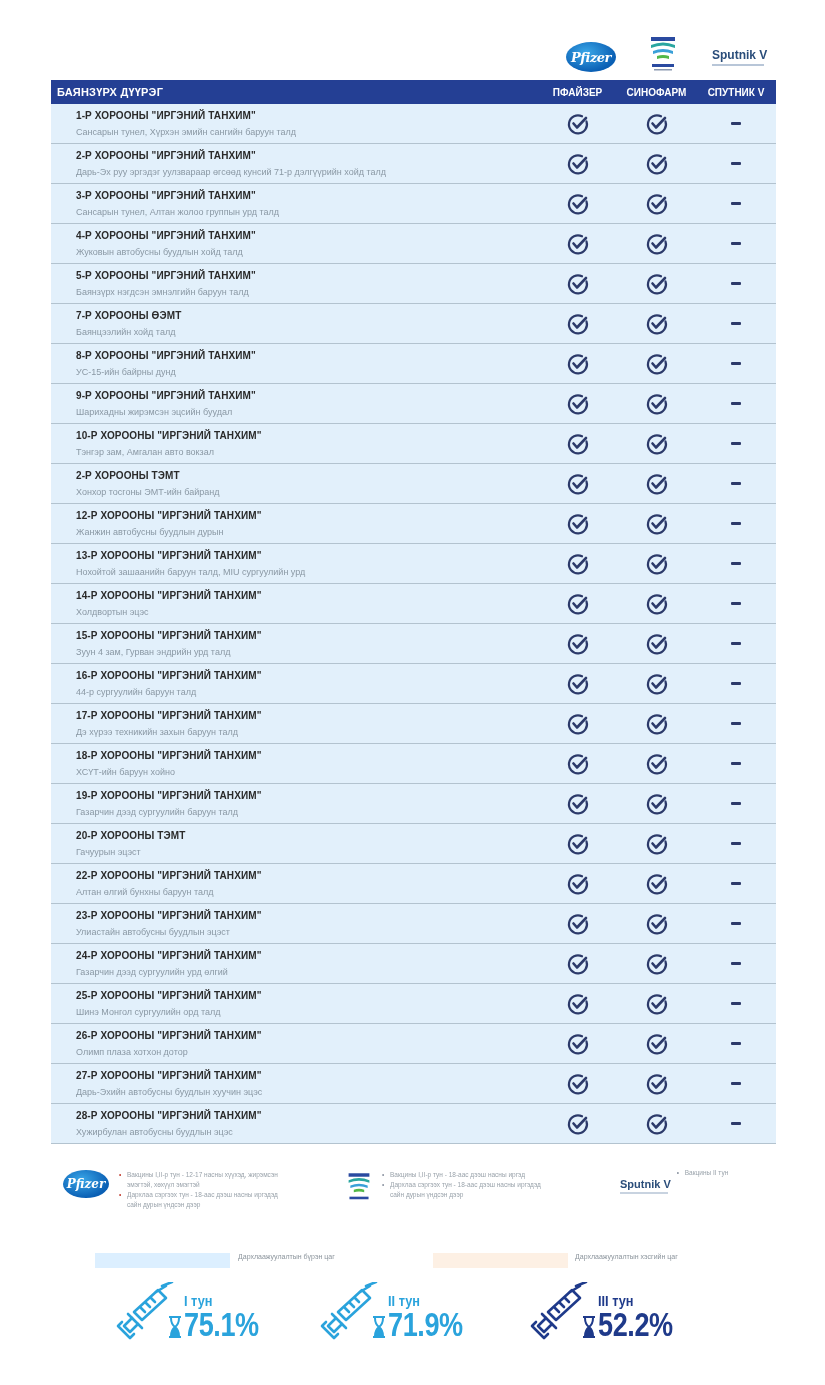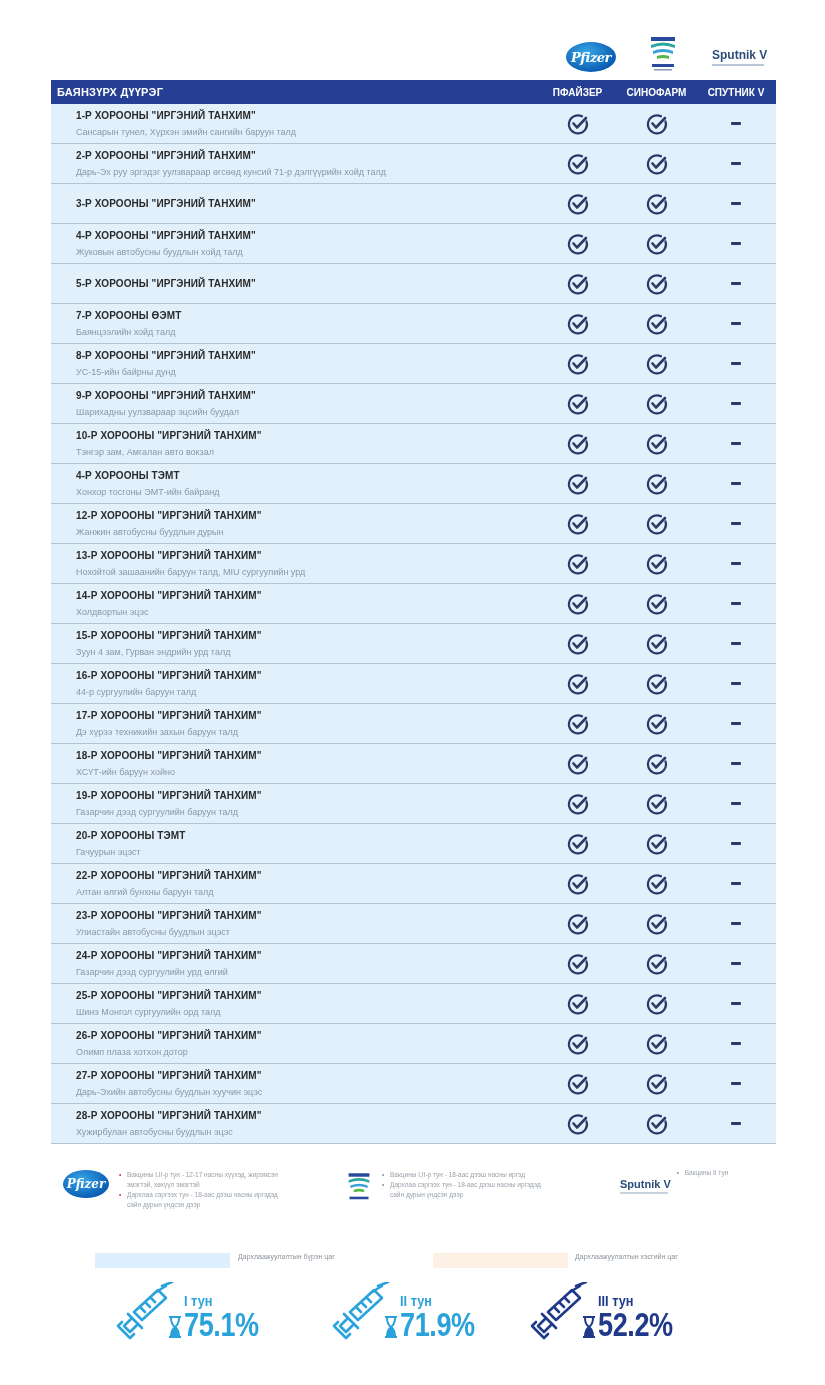--- a/index.html
+++ b/index.html
@@ -128,20 +128,21 @@
             </svg>
           </span>
         </div>
         <div class="cell last">
           <span class="dash-icon"></span>
         </div>
       </div>
       <div class="row" style="background: rgb(226, 240, 251);">
         <div class="info">
           <div class="name">3-Р ХОРООНЫ "ИРГЭНИЙ ТАНХИМ"</div>
+          <div class="addr">Сансарын тунел, Алтан жолоо группын урд талд</div>
         </div>
         <div class="cell">
           <span style="display:flex">
             <svg class="check-icon" viewBox="0 0 24 24">
               <path d="M20.5 9.5 A9 9 0 1 1 16 4.3" fill="none" stroke="#2c3a6a" stroke-width="2.2" stroke-linecap="round"></path>
               <path d="M7.5 11.5 L11 15.5 L20 6" fill="none" stroke="#2c3a6a" stroke-width="2.6" stroke-linecap="round" stroke-linejoin="round"></path>
             </svg>
           </span>
         </div>
         <div class="cell">
@@ -177,20 +178,21 @@
             </svg>
           </span>
         </div>
         <div class="cell last">
           <span class="dash-icon"></span>
         </div>
       </div>
       <div class="row" style="background: rgb(226, 240, 251);">
         <div class="info">
           <div class="name">5-Р ХОРООНЫ "ИРГЭНИЙ ТАНХИМ"</div>
+          <div class="addr">Баянзүрх нэгдсэн эмнэлгийн баруун талд</div>
         </div>
         <div class="cell">
           <span style="display:flex">
             <svg class="check-icon" viewBox="0 0 24 24">
               <path d="M20.5 9.5 A9 9 0 1 1 16 4.3" fill="none" stroke="#2c3a6a" stroke-width="2.2" stroke-linecap="round"></path>
               <path d="M7.5 11.5 L11 15.5 L20 6" fill="none" stroke="#2c3a6a" stroke-width="2.6" stroke-linecap="round" stroke-linejoin="round"></path>
             </svg>
           </span>
         </div>
         <div class="cell">
@@ -251,21 +253,21 @@
             </svg>
           </span>
         </div>
         <div class="cell last">
           <span class="dash-icon"></span>
         </div>
       </div>
       <div class="row" style="background: rgb(226, 240, 251);">
         <div class="info">
           <div class="name">9-Р ХОРООНЫ "ИРГЭНИЙ ТАНХИМ"</div>
-          <div class="addr">Шарихадны уулзвараар эцсийн буудал</div>
+          <div class="addr">Шарихадны жирэмсэн эцсийн буудал</div>
         </div>
         <div class="cell">
           <span style="display:flex">
             <svg class="check-icon" viewBox="0 0 24 24">
               <path d="M20.5 9.5 A9 9 0 1 1 16 4.3" fill="none" stroke="#2c3a6a" stroke-width="2.2" stroke-linecap="round"></path>
               <path d="M7.5 11.5 L11 15.5 L20 6" fill="none" stroke="#2c3a6a" stroke-width="2.6" stroke-linecap="round" stroke-linejoin="round"></path>
             </svg>
           </span>
         </div>
         <div class="cell">
@@ -300,21 +302,21 @@
               <path d="M7.5 11.5 L11 15.5 L20 6" fill="none" stroke="#2c3a6a" stroke-width="2.6" stroke-linecap="round" stroke-linejoin="round"></path>
             </svg>
           </span>
         </div>
         <div class="cell last">
           <span class="dash-icon"></span>
         </div>
       </div>
       <div class="row" style="background: rgb(226, 240, 251);">
         <div class="info">
-          <div class="name">4-Р ХОРООНЫ ТЭМТ</div>
+          <div class="name">2-Р ХОРООНЫ ТЭМТ</div>
           <div class="addr">Хонхор тосгоны ЭМТ-ийн байранд</div>
         </div>
         <div class="cell">
           <span style="display:flex">
             <svg class="check-icon" viewBox="0 0 24 24">
               <path d="M20.5 9.5 A9 9 0 1 1 16 4.3" fill="none" stroke="#2c3a6a" stroke-width="2.2" stroke-linecap="round"></path>
               <path d="M7.5 11.5 L11 15.5 L20 6" fill="none" stroke="#2c3a6a" stroke-width="2.6" stroke-linecap="round" stroke-linejoin="round"></path>
             </svg>
           </span>
         </div>
@@ -778,21 +780,21 @@
           <path d="M18 30 L42 8 L50 16 L26 38 Z"></path>
           <path d="M25 26 L29 30 M30 21 L34 25 M35 16 L39 20"></path>
           <path d="M12 32 L26 46"></path>
           <path d="M16 36 L8 44 L14 50 L22 42"></path>
           <path d="M6 40 L2 44 L14 56 L18 52"></path>
         </svg></span><span><svg class="hourglass-icon" viewBox="0 0 14 22" fill="none" stroke="#2aa3dc" stroke-width="2">
           <path d="M1 1 H13 M1 21 H13"></path>
           <path d="M3 2 Q3 8 7 11 Q11 8 11 2"></path>
           <path d="M3 20 Q3 14 7 11 Q11 14 11 20 Z" fill="#2aa3dc"></path>
         </svg></span><div class="dose-label" style="color:#2aa3dc">I тун</div><div class="dose-value" style="color:#2aa3dc">75.1%</div></div>
-    <div class="stat" style="left: 332px; width: 180px;"><span><svg class="syringe-icon" viewBox="0 0 60 60" fill="none" stroke="#2aa3dc" stroke-width="2.6" stroke-linecap="round" stroke-linejoin="round">
+    <div class="stat" style="left: 320px; width: 180px;"><span><svg class="syringe-icon" viewBox="0 0 60 60" fill="none" stroke="#2aa3dc" stroke-width="2.6" stroke-linecap="round" stroke-linejoin="round">
           <path d="M46 4 L56 0"></path>
           <path d="M40 10 L50 4"></path>
           <path d="M18 30 L42 8 L50 16 L26 38 Z"></path>
           <path d="M25 26 L29 30 M30 21 L34 25 M35 16 L39 20"></path>
           <path d="M12 32 L26 46"></path>
           <path d="M16 36 L8 44 L14 50 L22 42"></path>
           <path d="M6 40 L2 44 L14 56 L18 52"></path>
         </svg></span><span><svg class="hourglass-icon" viewBox="0 0 14 22" fill="none" stroke="#2aa3dc" stroke-width="2">
           <path d="M1 1 H13 M1 21 H13"></path>
           <path d="M3 2 Q3 8 7 11 Q11 8 11 2"></path>

